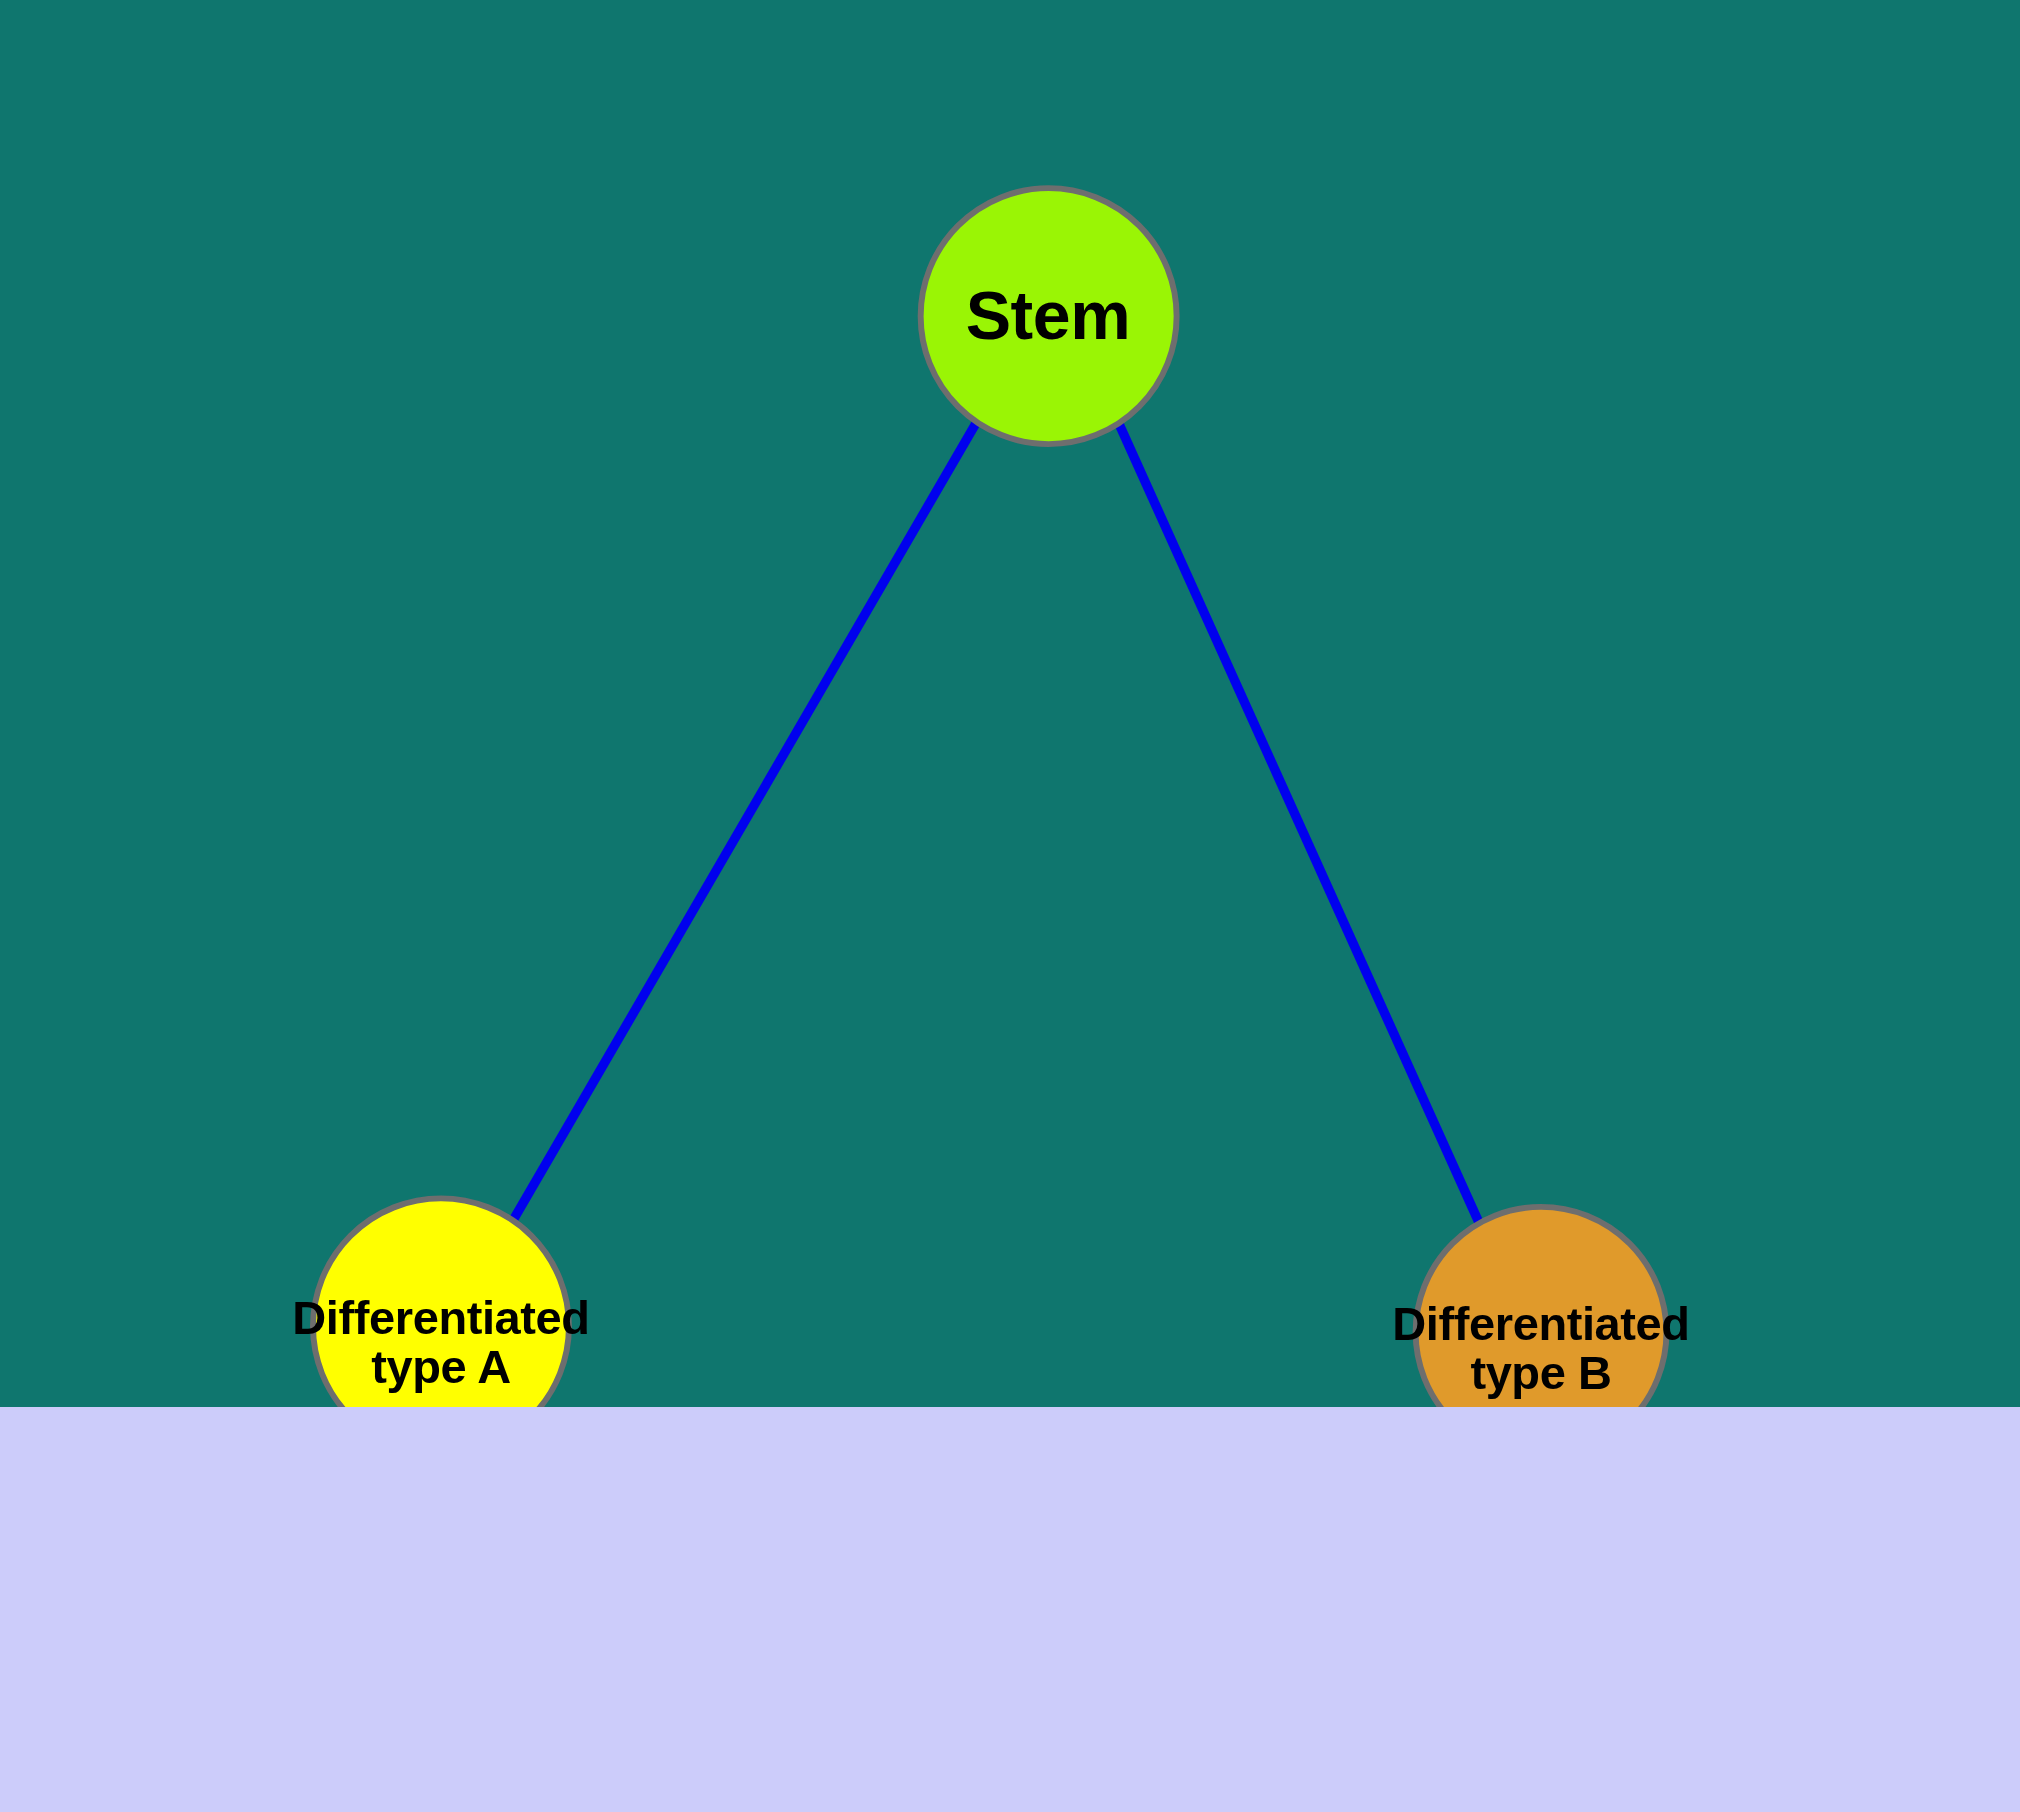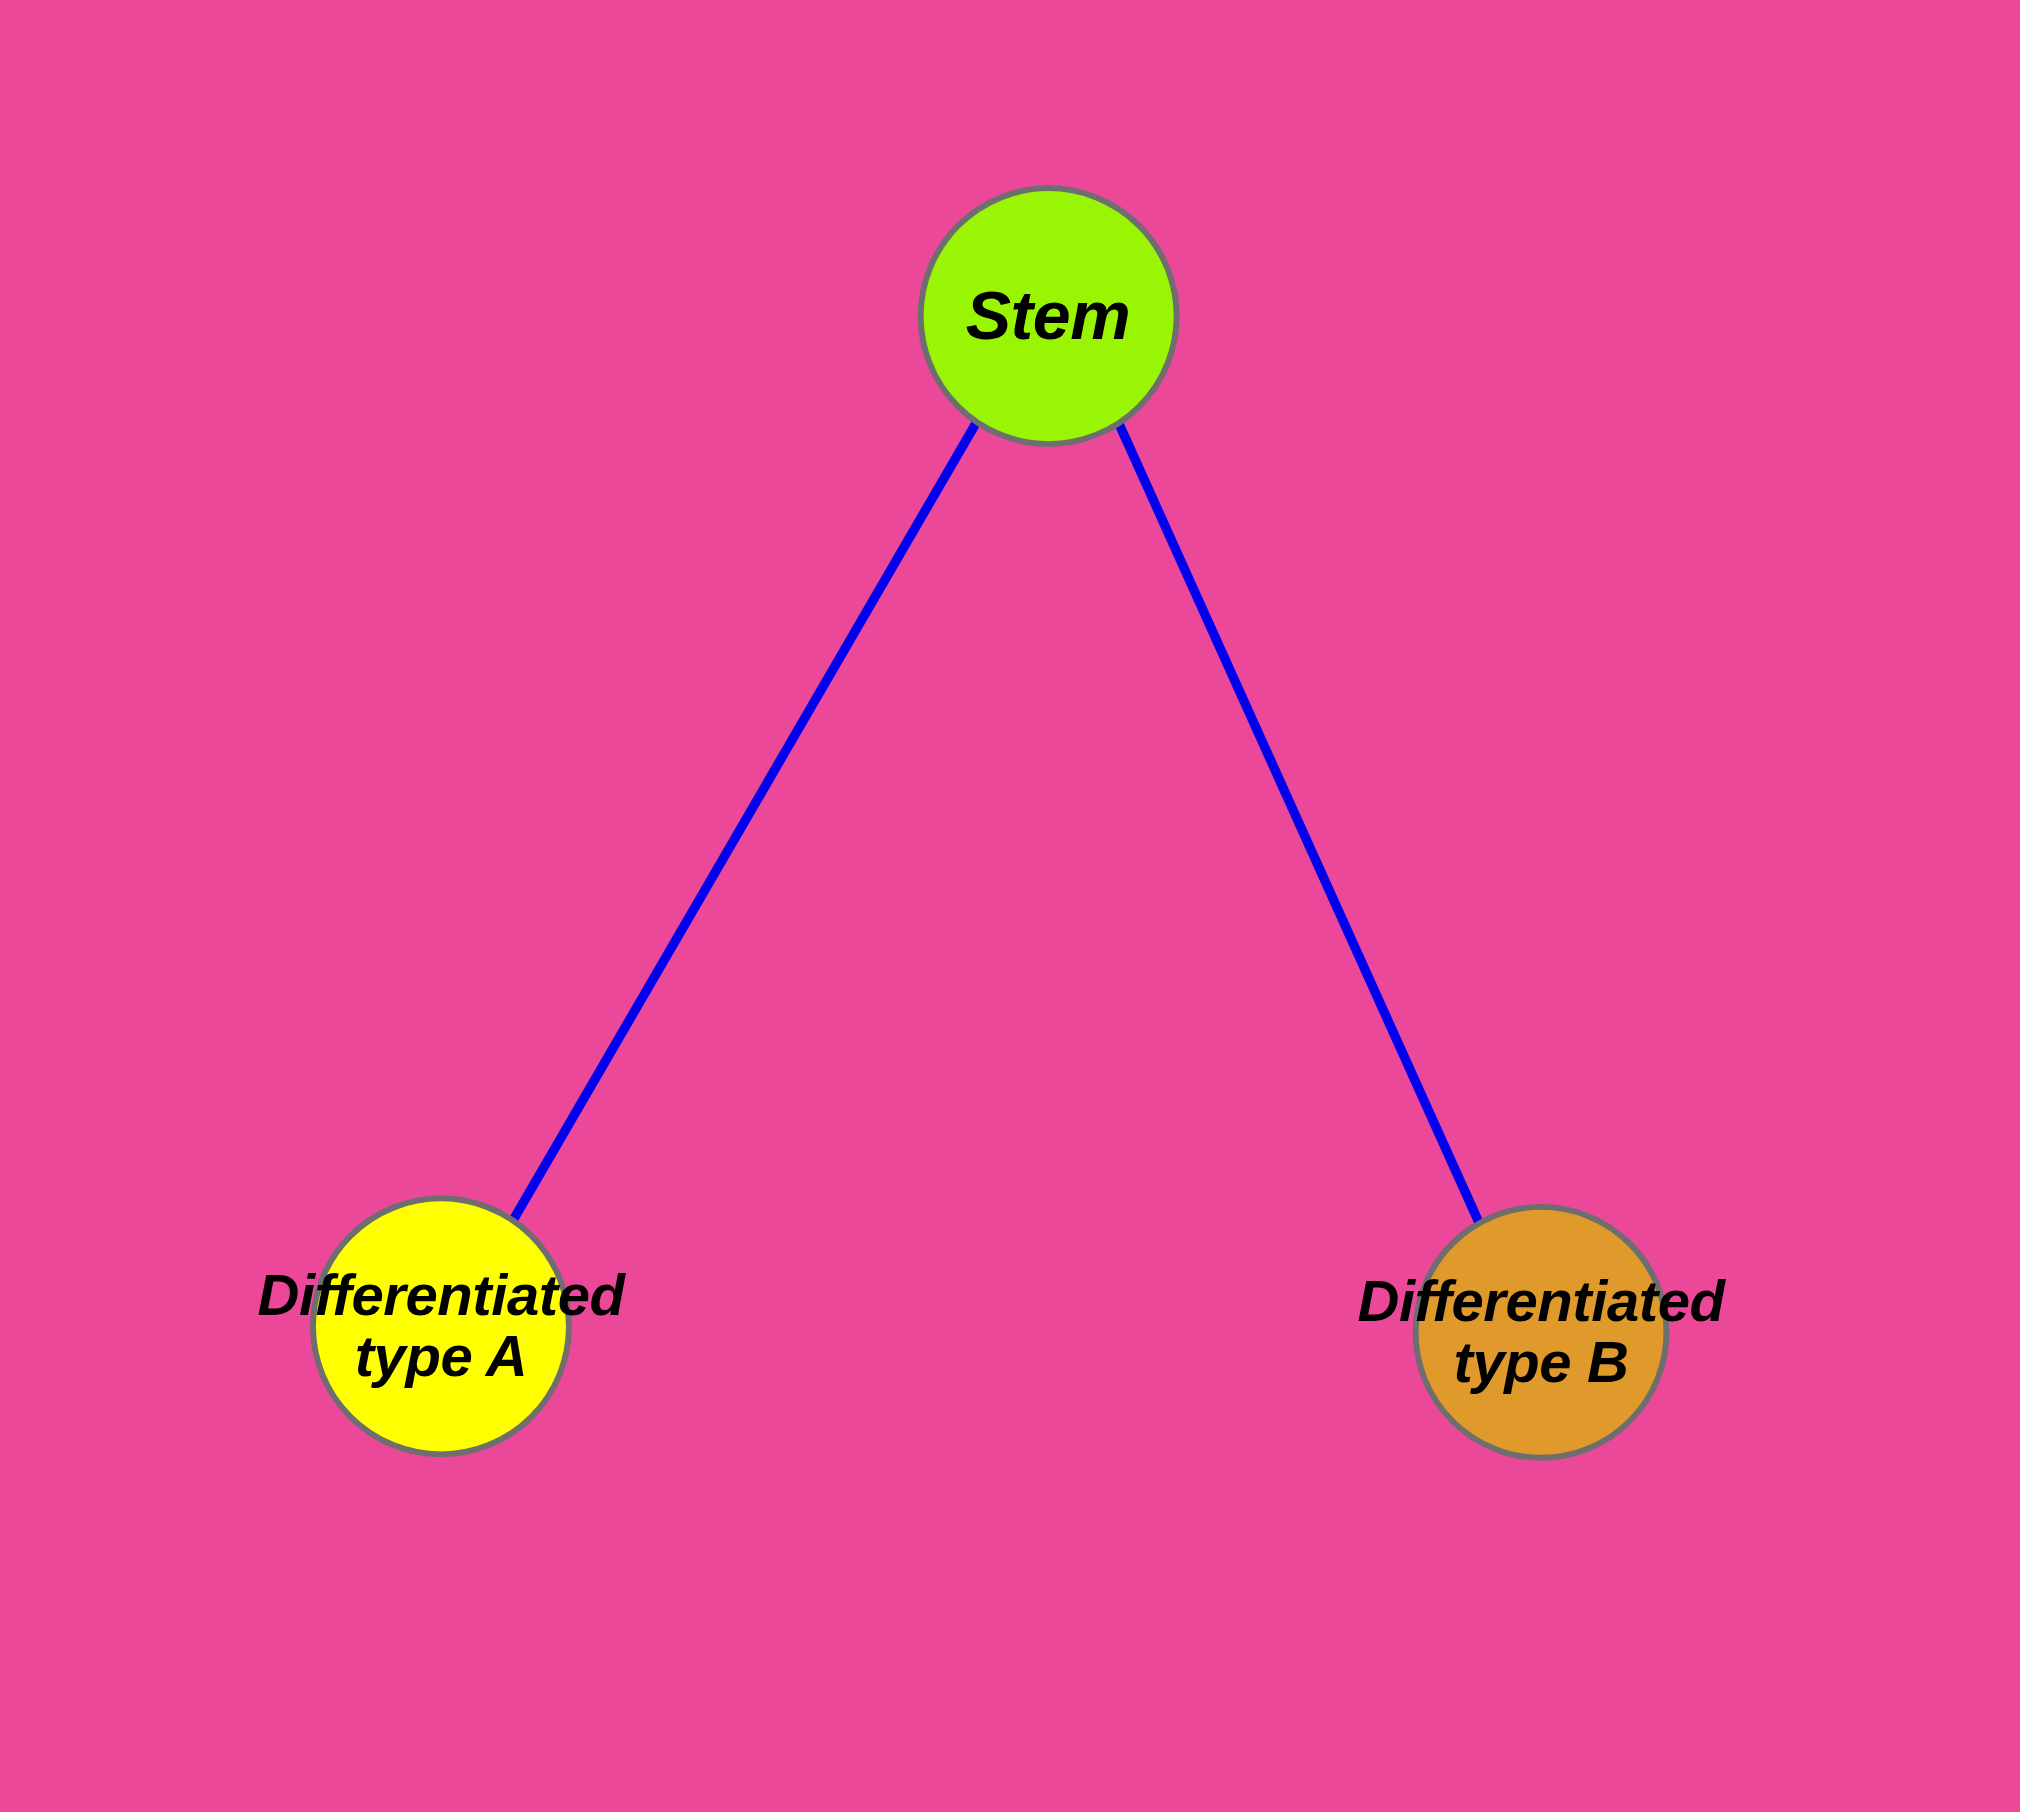--- a/index.html
+++ b/index.html
@@ -32,27 +32,28 @@
     line-height: 1.05;
     white-space: pre;
     transform: translate(-50%, -50%);
     pointer-events: none;
     letter-spacing: -0.4px;
   }
   .label-stem {
     font-size: 68px;
   }
   .label-child {
-    font-size: 58px;
+    font-size: 47px;
+    margin-top: 16px;
   }
 </style>
 </head>
 <body style="background: rgb(204, 204, 250);">
 
-<div id="canvas" style="width: 2021px; height: 1812px; background: #ec4899; font-style: italic;">
+<div id="canvas" style="width: 2021px; height: 1407px; background: #0f766e;">
 
   <svg id="graph-svg" viewBox="0 0 2384 2138" xmlns="http://www.w3.org/2000/svg">
 
     <g>
       <line x1="1152" y1="498" x2="605" y2="1440" stroke="#0000ee" stroke-width="11" stroke-linecap="butt"></line>
       <line x1="1320" y1="500" x2="1745" y2="1443" stroke="#0000ee" stroke-width="11" stroke-linecap="butt"></line>
     </g>
 
     <g>
       <circle cx="1237" cy="373" r="151" fill="#9af505" stroke="#6e6e6e" stroke-width="7"></circle>

